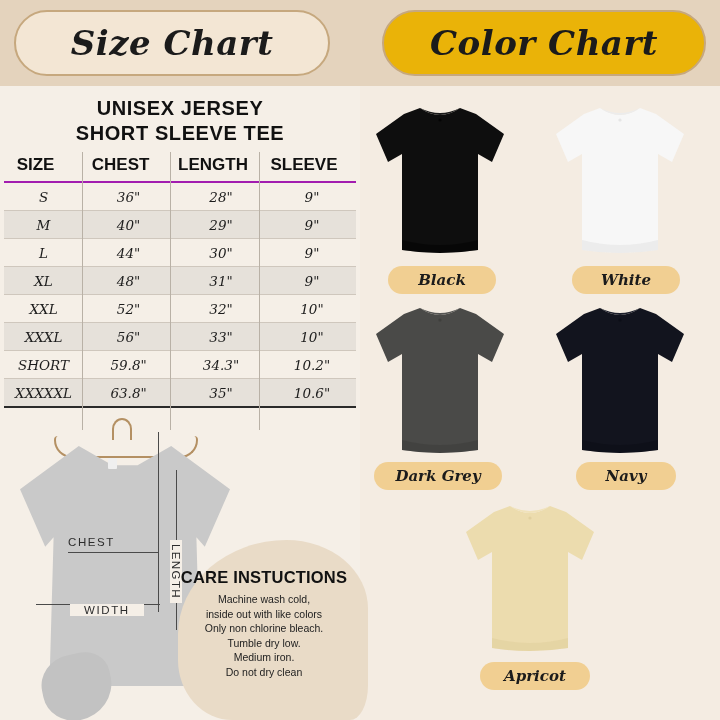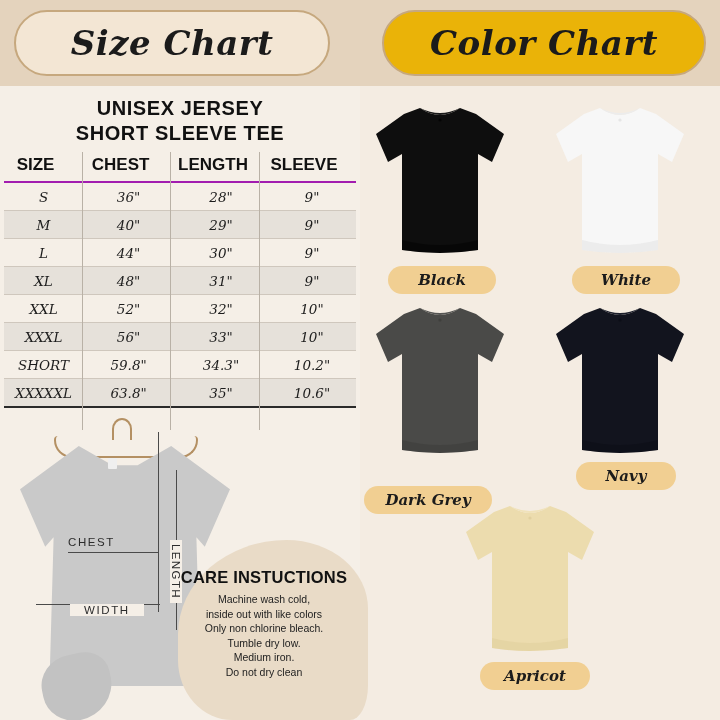--- a/index.html
+++ b/index.html
@@ -392,21 +392,21 @@
         <span>White</span>
       </div>
       <div class="tee" style="left: 372px; top: 300px; width: 136px; height: 160px;">
         <svg width="136" height="160" viewBox="0 0 136 160" xmlns="http://www.w3.org/2000/svg">
           <path d="M48 8 L32 14 L4 34 L16 62 L30 54 L30 150 Q68 156 106 150 L106 54 L120 62 L132 34 L104 14 L88 8 Q68 22 48 8 Z" fill="#4a4a48"></path>
           <path d="M48 8 Q68 22 88 8 Q68 18 48 8 Z" fill="#555553"></path>
           <path d="M30 140 Q68 150 106 140 L106 150 Q68 156 30 150 Z" fill="#3a3a38" opacity="0.45"></path>
           <circle cx="68" cy="20" r="1.6" fill="#3a3a38" opacity="0.7"></circle>
         </svg>
       </div>
-      <div class="pill" style="left: 364px; top: 462px; width: 104px; margin-top: 24px;">
+      <div class="pill" style="left: 374px; top: 462px; width: 104px;">
         <span>Dark Grey</span>
       </div>
       <div class="tee" style="left: 552px; top: 300px; width: 136px; height: 160px;">
         <svg width="136" height="160" viewBox="0 0 136 160" xmlns="http://www.w3.org/2000/svg">
           <path d="M48 8 L32 14 L4 34 L16 62 L30 54 L30 150 Q68 156 106 150 L106 54 L120 62 L132 34 L104 14 L88 8 Q68 22 48 8 Z" fill="#12141e"></path>
           <path d="M48 8 Q68 22 88 8 Q68 18 48 8 Z" fill="#1c1f2b"></path>
           <path d="M30 140 Q68 150 106 140 L106 150 Q68 156 30 150 Z" fill="#0a0c14" opacity="0.45"></path>
           <circle cx="68" cy="20" r="1.6" fill="#0a0c14" opacity="0.7"></circle>
         </svg>
       </div>

